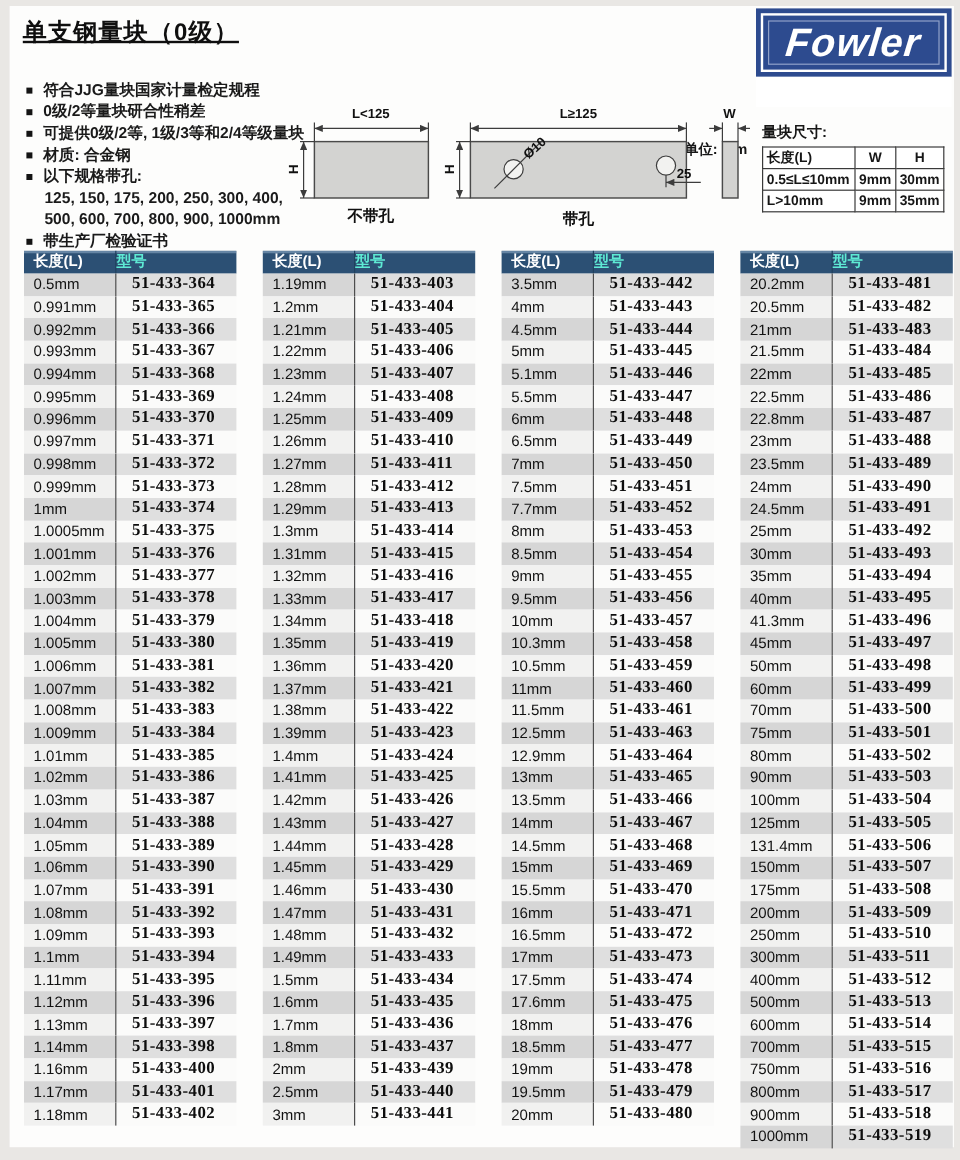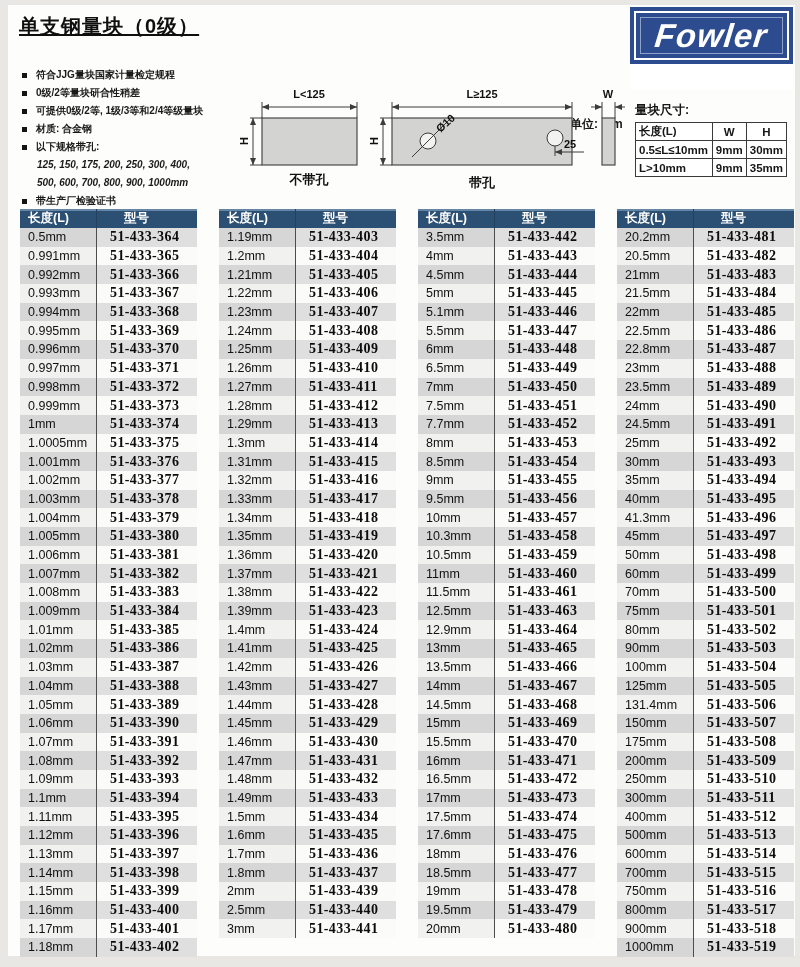--- a/index.html
+++ b/index.html
@@ -15,23 +15,23 @@
 
   
   .title { position:absolute; left:19px; top:13px; font-size:20px; font-weight:bold; letter-spacing:1px; color:#0f0f0f;text-decoration:underline; }
   .logo { position:absolute; left:630px; top:7px; width:163px; height:57px; background:#2d4b8f; }
   .logo .inner { position:absolute; inset:4px; border:2px solid #ffffff; outline:1px solid #8fa0c8; outline-offset:-7px; display:flex; align-items:center; justify-content:center; }
   .logo .txt { color:#ffffff; font-size:33px; font-weight:bold; font-style:italic; transform:skewX(-6deg); letter-spacing:1px; }
   .logo-strip { position:absolute; left:630px; top:64px; width:163px; height:25px; background:#ffffff; }
 
   
   .features { position:absolute; left:21px; top:66px; list-style:none; width:250px; }
-  .features li { display:flex; font-size:10px; font-weight:bold; line-height:18px; color:#1a1a1a; }
+  .features li { display:flex; font-size:13px; font-weight:bold; line-height:18px; color:#1a1a1a; }
   .features li .blt { flex:none; width:5px; height:5px; background:#141414; margin:7px 9px 0 1px; }
-  .features li.cont { padding-left:16px; font-weight:bold;font-style:italic; }
+  .features li.cont { padding-left:16px; font-weight:bold; }
 
   
   .unit-note { position:absolute; left:570px; top:72px; font-size:12px; font-weight:bold;margin-top:44px; }
   svg.diagram { position:absolute; left:240px; top:85px; }
   .dtx { font:bold 11px "Liberation Sans","DejaVu Sans",sans-serif; fill:#101010; }
   .cap { font:bold 13px "Liberation Sans","DejaVu Sans",sans-serif; fill:#101010; }
   .dim { stroke:#3c3c3c; stroke-width:1; fill:none; }
   .blk { fill:#d3d3d1; stroke:#4a4a4a; stroke-width:1.2; }
   .hole { fill:#f2f2f0; stroke:#3c3c3c; stroke-width:1; }
 
@@ -43,21 +43,21 @@
   table.size th.ctr, table.size td.ctr { text-align:center; }
   table.size th:nth-child(1){ width:80px; }
   table.size th:nth-child(2){ width:34px; }
   table.size th:nth-child(3){ width:38px; }
 
   
   .tables-row { position:absolute; left:20px; top:209px; display:flex; gap:22px; }
   .cat { width:177px; display:flex; flex-direction:column; }
   .cat-h { height:19px; background:#2c5074; display:flex; align-items:center; box-shadow: inset 0 2px 0 rgba(140,168,196,.6); }
   .cat-h .hl { width:76px; padding-left:8px; color:#fff; font-weight:bold; font-size:12.5px; }
-  .cat-h .hm { flex:1; padding-left:27px; color:#ffffff; font-weight:bold; font-size:12.5px; border-left:1px solid #21415e; align-self:stretch; display:flex; align-items:center; }
+  .cat-h .hm { flex:1; padding-left:0; color:#5eead4; font-weight:bold; font-size:12.5px; border-left:1px solid #21415e; align-self:stretch; display:flex; align-items:center; }
   .row { height:18.69px; display:flex; }
   .row .cl { width:76px; padding-left:8px; font-size:12.5px; display:flex; align-items:center; color:#111; }
   .row .cm { flex:1; padding-left:13px; border-left:1px solid #4d4d4d;
              font-family:"Liberation Serif","DejaVu Serif",serif; font-weight:bold; font-size:14px;
              letter-spacing:.4px; display:flex; align-items:center; color:#0d0d0d; }
   .cat-b .row:nth-child(odd)  .cl { background:#d6d6d6; }
   .cat-b .row:nth-child(odd)  .cm { background:#dfdfdf; }
   .cat-b .row:nth-child(even) .cl { background:#f1f1f0; }
   .cat-b .row:nth-child(even) .cm { background:#fbfbfa; }
 </style>
@@ -319,24 +319,20 @@
         </div>
         <div class="row">
           <div class="cl">1.13mm</div>
           <div class="cm">51-433-397</div>
         </div>
         <div class="row">
           <div class="cl">1.14mm</div>
           <div class="cm">51-433-398</div>
         </div>
         <div class="row">
-          <div class="cl">1.15mm</div>
-          <div class="cm">51-433-399</div>
-        </div>
-        <div class="row">
           <div class="cl">1.16mm</div>
           <div class="cm">51-433-400</div>
         </div>
         <div class="row">
           <div class="cl">1.17mm</div>
           <div class="cm">51-433-401</div>
         </div>
         <div class="row">
           <div class="cl">1.18mm</div>
           <div class="cm">51-433-402</div>

